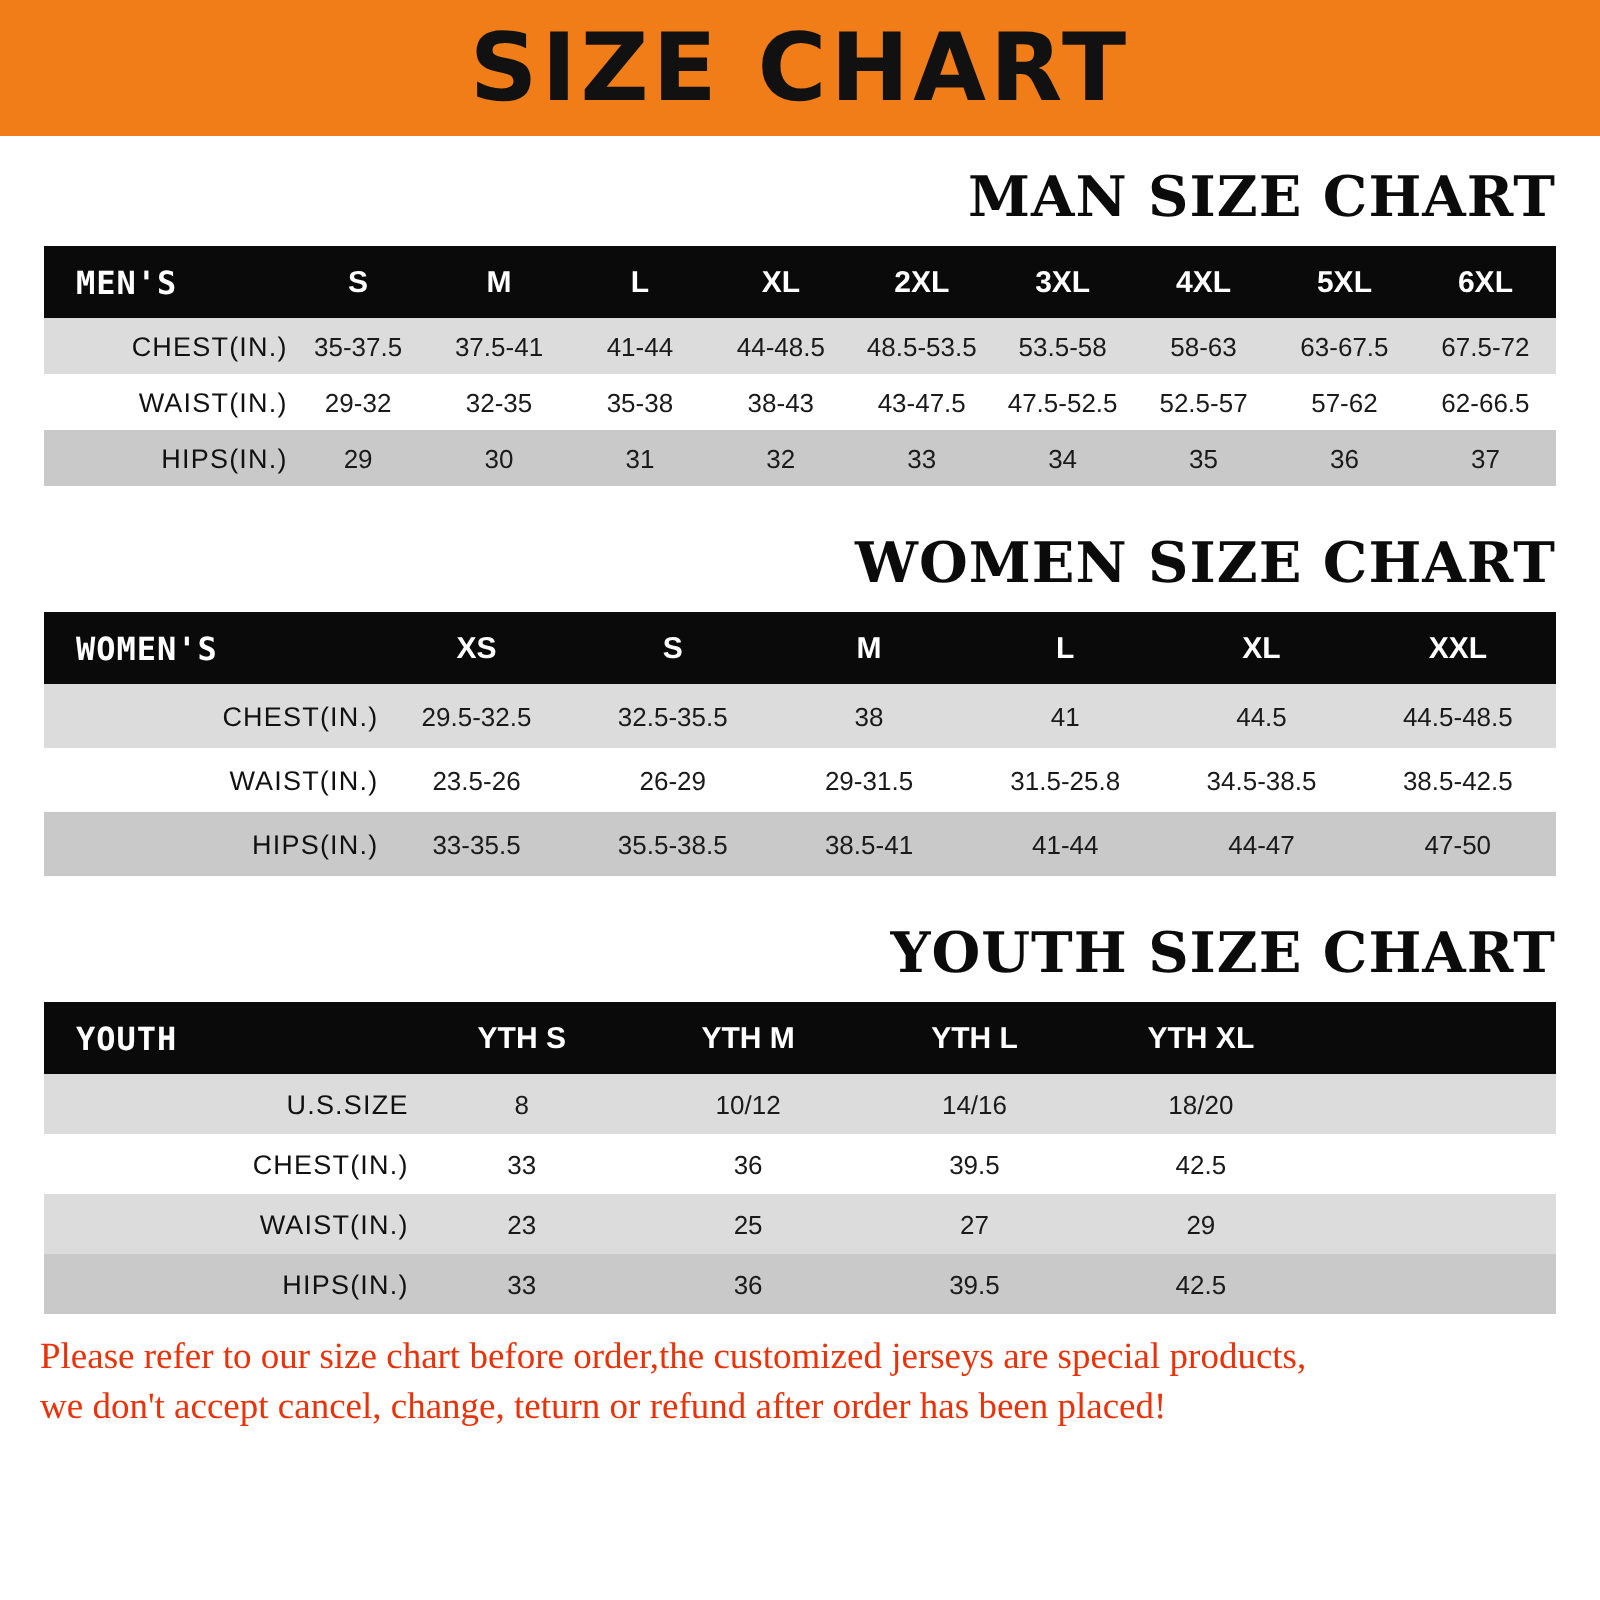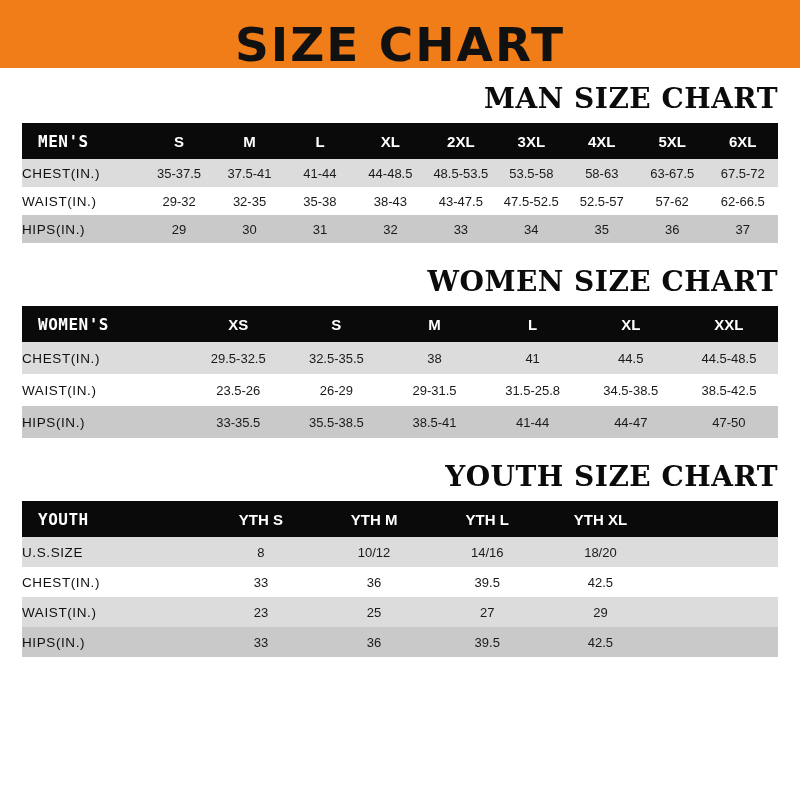--- a/index.html
+++ b/index.html
@@ -18,21 +18,21 @@
     height: 800px;
     position: relative;
     background: #ffffff;
     box-sizing: border-box;
   }
   
   .banner {
     height: 68px;
     background: #f07d18;
     display: flex;
-    align-items: flex-end;
+    align-items: center;
     justify-content: center;
     position: relative;
   }
   .banner-title {
     font-family: "DejaVu Sans", sans-serif;
     font-weight: bold;
     font-size: 47px;
     letter-spacing: 2px;
     color: #111111;
     line-height: 1;
@@ -84,21 +84,21 @@
     letter-spacing: 0.5px;
   }
   tbody tr.shade-light { background: #dcdcdc; }
   tbody tr.shade-white { background: #ffffff; }
   tbody tr.shade-mid   { background: #c9c9c9; padding-left: 16px; }
   tbody td.rowlabel {
     font-family: "Liberation Sans", sans-serif;
     font-size: 13.5px;
     letter-spacing: 0.6px;
     color: #111111;
-    text-align: left;
+    text-align: right;
   }
   
   .footer-note {
     padding: 10px 20px 0 20px;
     color: #e8330a;
     font-family: "Liberation Serif", serif;
     font-size: 18.5px;
     line-height: 1.35;
     text-align: left;
   }
@@ -272,14 +272,18 @@
           <td>33</td>
           <td>36</td>
           <td>39.5</td>
           <td>42.5</td>
           <td></td>
         </tr>
       </tbody>
     </table>
   </div>
 
+  <div class="footer-note">
+    <div>Please refer to our size chart before order,the customized jerseys are special products,</div>
+    <div>we don't accept cancel, change, teturn or refund after order has been placed!</div>
+  </div>
 
 </div>
 
 </body></html>

